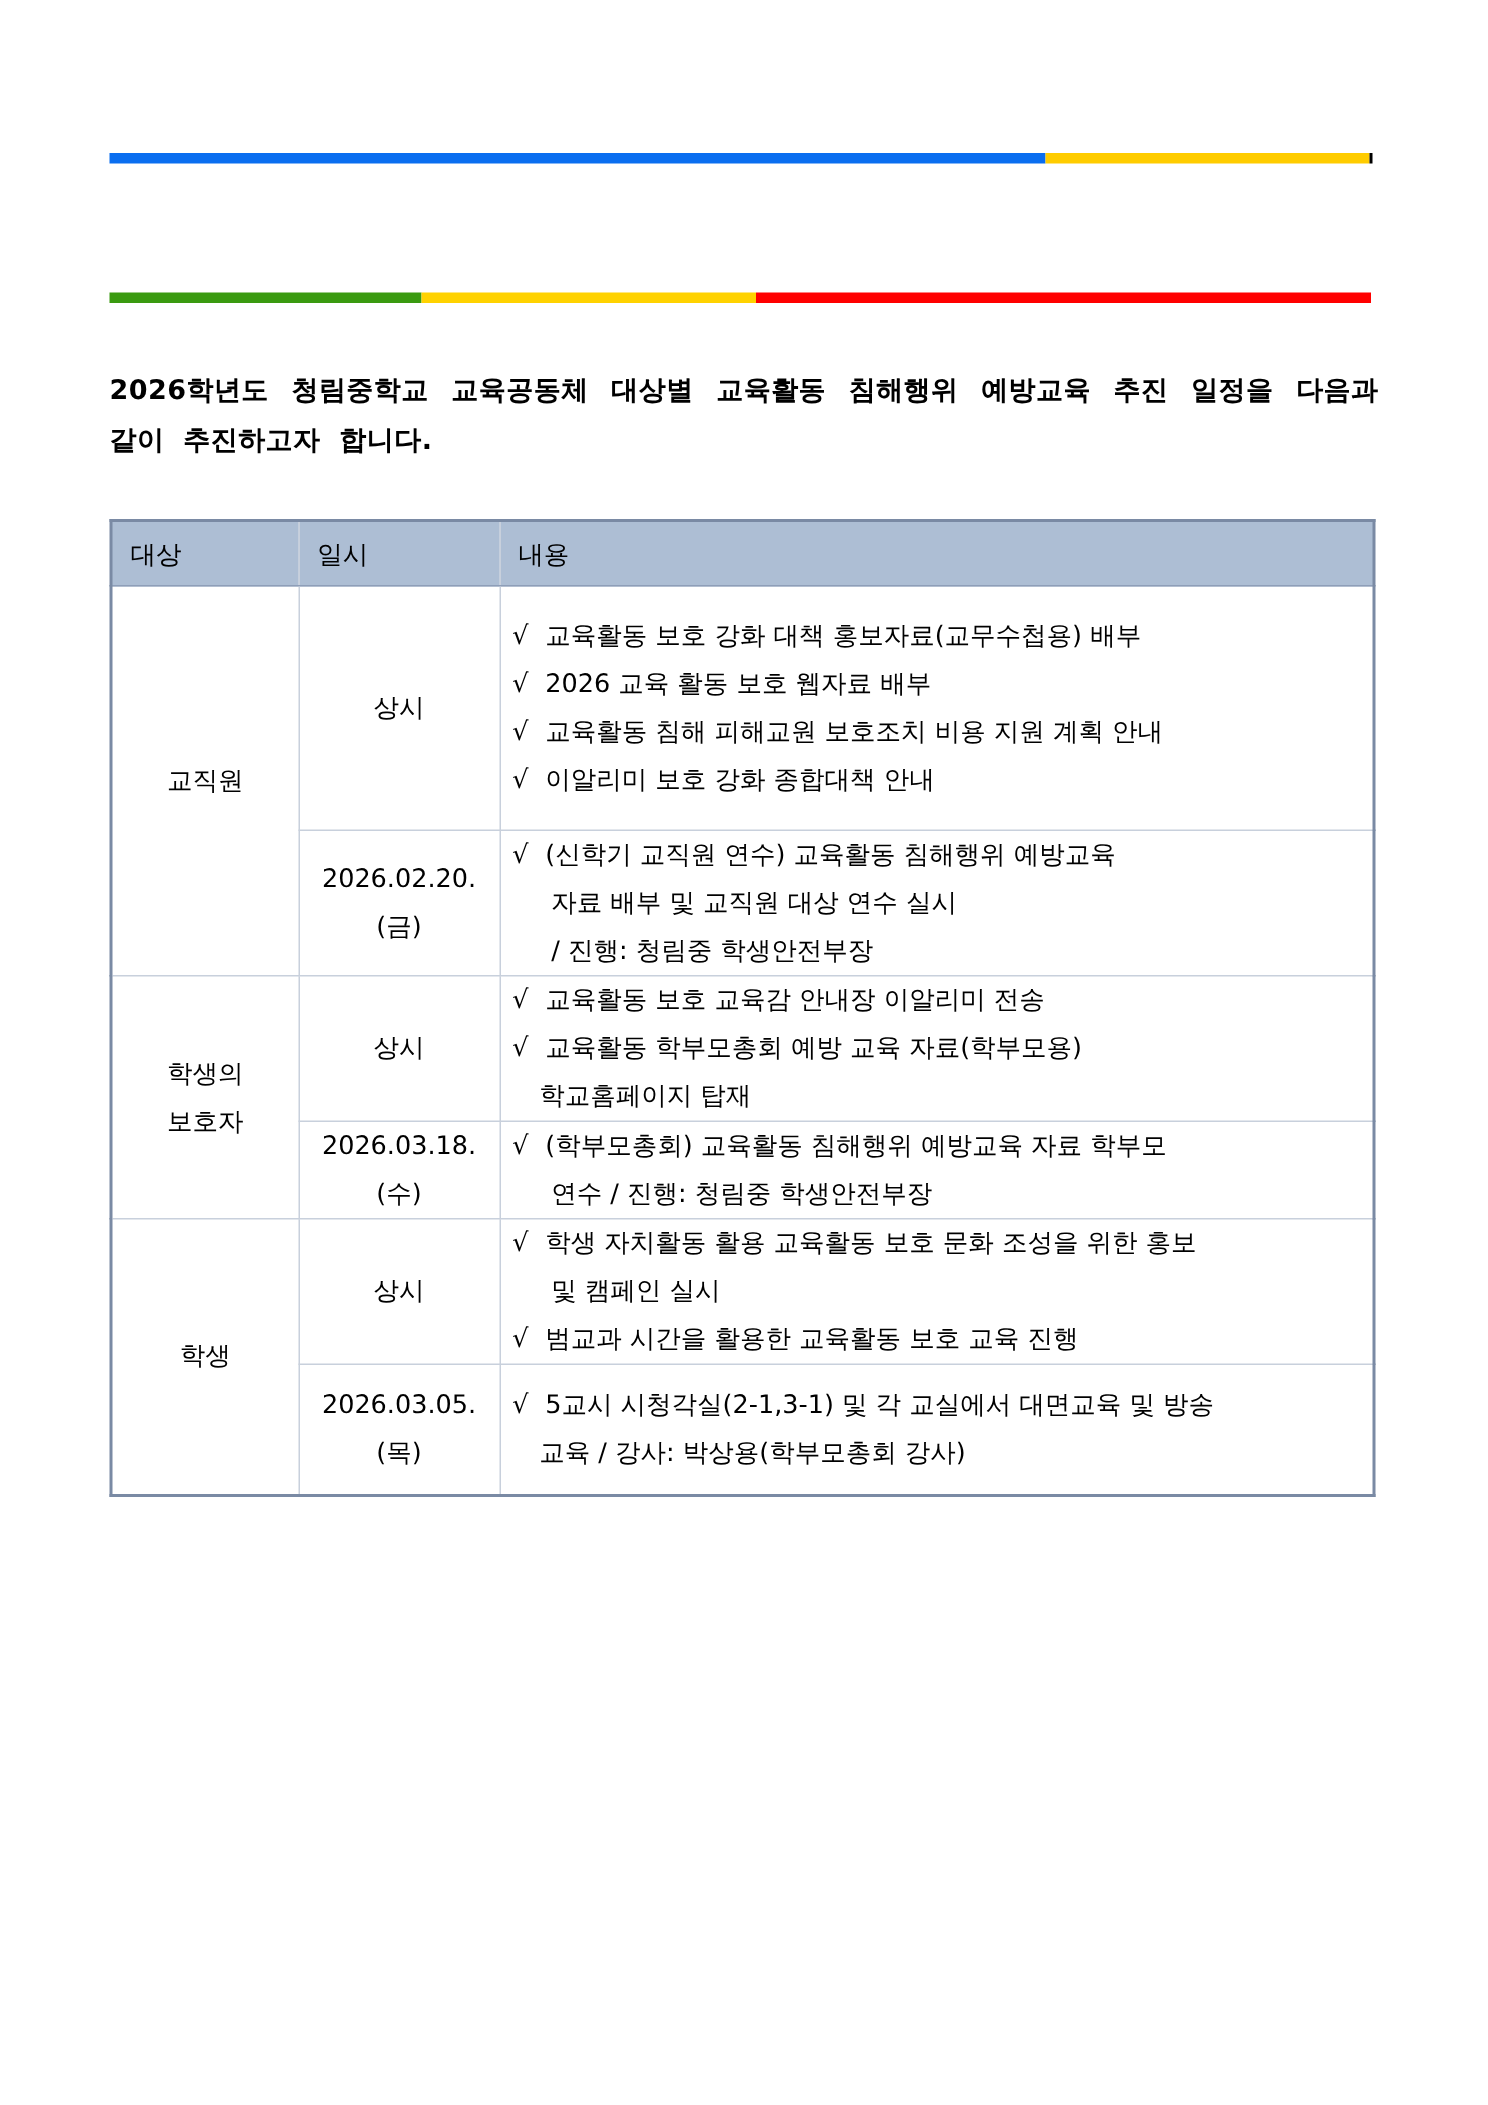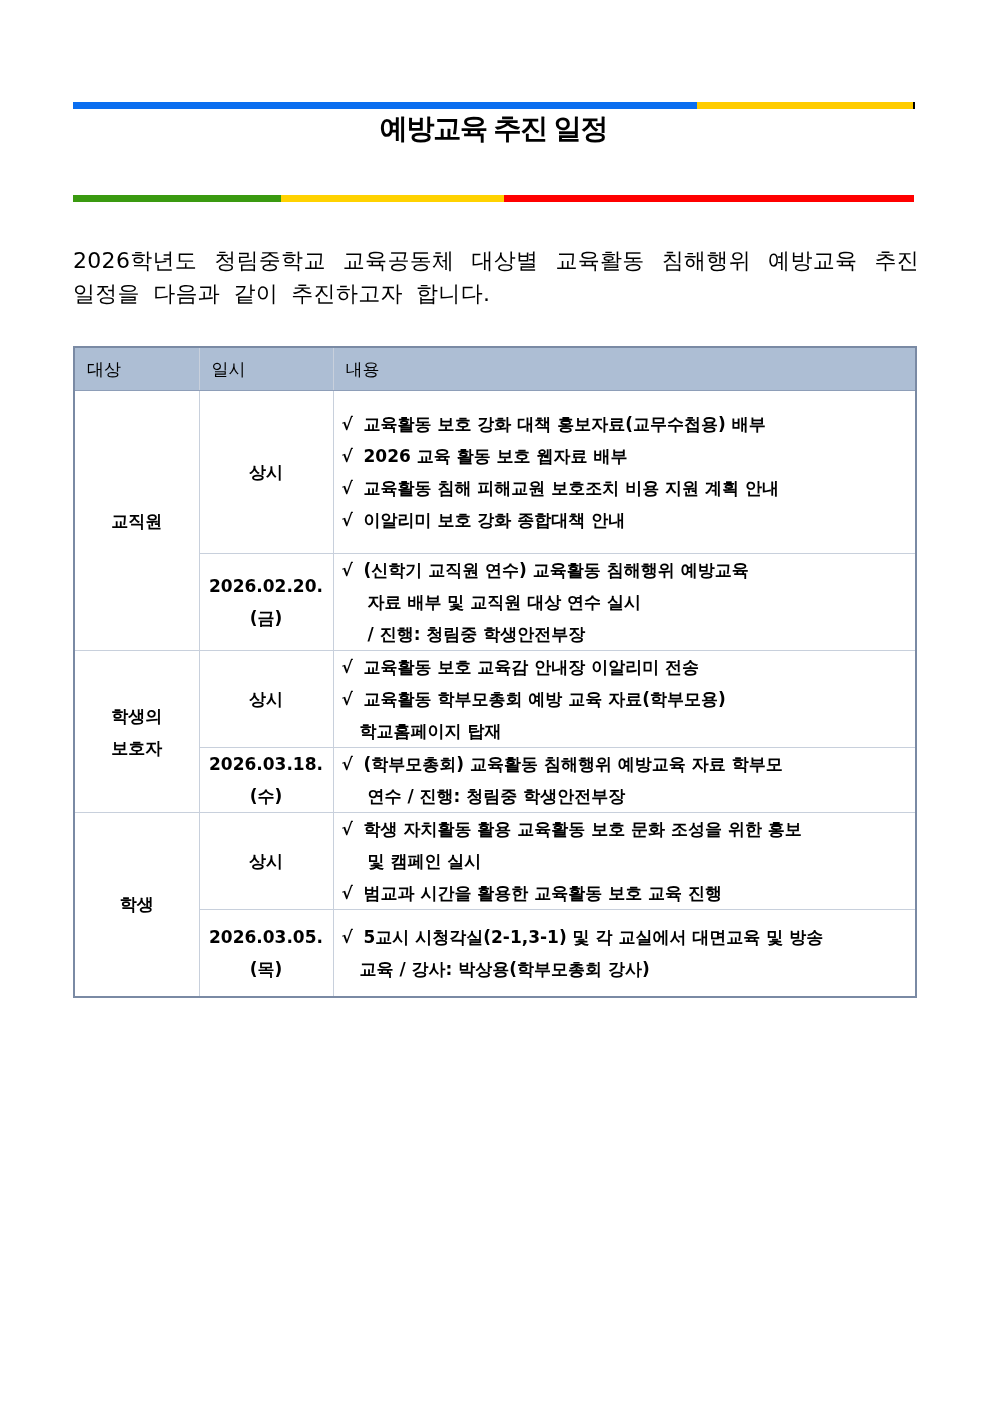--- a/index.html
+++ b/index.html
@@ -1,39 +1,38 @@
 <!DOCTYPE html>
 <html><head>
 <meta charset="utf-8">
 <style>
   html, body { margin:0; padding:0; background:#ffffff; }
   body { width:992px; height:1403px; position:relative; font-family:"DejaVu Sans","Liberation Sans",sans-serif; color:#000; }
   .bar { position:absolute; height:7px; }
   .title-wrap { position:absolute; left:73px; top:110px; width:841px; text-align:center; }
   .title-line { font-family:"Liberation Sans","DejaVu Sans",sans-serif; font-weight:bold; font-size:28px; line-height:38px; letter-spacing:-1.2px; }
-  .intro { position:absolute; left:73px; top:244px; width:846px; font-size:22px; line-height:33px; text-align:justify; letter-spacing:0.3px; word-spacing:6px; }
+  .intro { position:absolute; left:73px; top:244px; width:846px; font-size:18px; line-height:33px; text-align:justify; letter-spacing:0.3px; word-spacing:6px;font-weight:bold; }
   table.sched { position:absolute; left:73px; top:346px; width:842px; border-collapse:collapse; table-layout:fixed; border:2px solid #7a8aa4; font-size:17px; }
-  table.sched td, table.sched th { border:1px solid #c8d0dc; padding:0; vertical-align:middle;font-weight:bold; }
+  table.sched td, table.sched th { border:1px solid #c8d0dc; padding:0; vertical-align:middle; }
   table.sched th { background:#adbed4; font-weight:normal; text-align:left; height:42px; padding-left:12px; border-bottom:1px solid #8e9eb8; }
   td.target, td.when { text-align:center; line-height:32px;margin-top:32px; }
   td.what { padding-left:8px !important; line-height:32px; }
   .item { white-space:nowrap; }
   .cont { padding-left:26px; white-space:nowrap; }
   .cont2 { padding-left:18px; white-space:nowrap; }
   .check { display:inline-block; width:22px; }
 </style>
 </head>
 <body>
 
 <div class="bar" style="left:73px; width:624px; top:102px; background:#0a6ef0;"></div>
 <div class="bar" style="left:697px; width:216px; top:102px; background:#ffcc00;"></div>
 <div class="bar" style="left:913px; width:2px; top:102px; background:#000;"></div>
 
 <div class="title-wrap">
-  <div class="title-line">예방교육 추진 일정</div>
 </div>
 
 <div class="bar" style="left:73px; width:208px; top:195px; background:#3a9a10;"></div>
 <div class="bar" style="left:281px; width:223px; top:195px; background:#ffd200;"></div>
 <div class="bar" style="left:504px; width:410px; top:195px; background:#ff0000;"></div>
 
 <div class="intro">2026학년도 청림중학교 교육공동체 대상별 교육활동 침해행위 예방교육 추진 일정을 다음과 같이 추진하고자 합니다.</div>
 
 <table class="sched">
   <colgroup>

